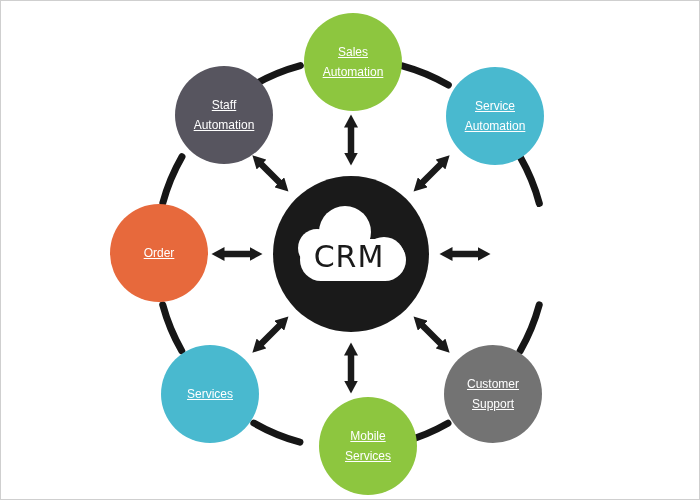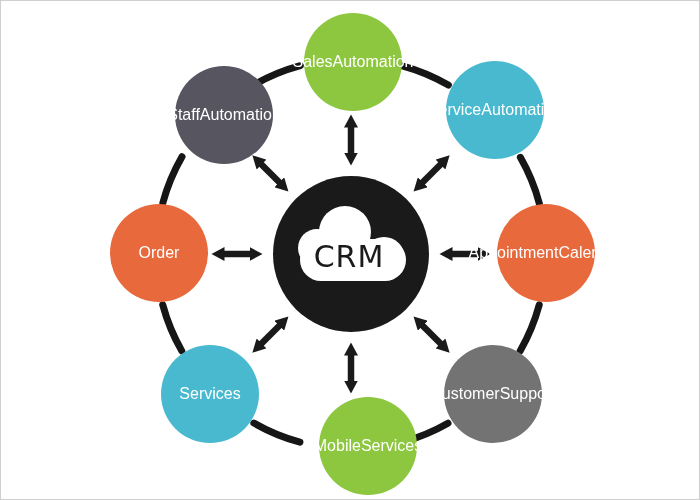--- a/index.html
+++ b/index.html
@@ -13,28 +13,29 @@
     overflow: hidden;
     font-family: "Liberation Sans", sans-serif;
   }
   .stage svg { position: absolute; left: 0; top: 0; }
   .node {
     position: absolute;
     width: 98px;
     height: 98px;
     border-radius: 50%;
     display: flex;
-    flex-direction: row;
+    flex-direction: column;
     align-items: center;
     justify-content: center;
     text-align: center;
     color: #ffffff;
-    font-size: 16px;
+    font-size: 12px;
     line-height: 20px;
     font-family: "Liberation Sans", sans-serif;
+    text-decoration: underline;
   }
   .node span { display: block; white-space: nowrap; }
   .hub-label-text {
     font-family: "DejaVu Sans", sans-serif;
     font-size: 30px;
     letter-spacing: 1px;
   }
 </style>
 </head>
 <body>
@@ -70,27 +71,23 @@
         <rect x="299" y="238" width="106" height="42" rx="21" fill="#ffffff"></rect>
       </g>
       <text x="348" y="266" text-anchor="middle" class="hub-label-text" fill="#1a1a1a">CRM</text>
     </g>
   </svg>
 
   <div class="node" style="left: 303px; top: 12px; background-color: rgb(141, 198, 63);">
     <span>Sales</span>
     <span>Automation</span>
   </div>
-  <div class="node" style="left: 445px; top: 60px; background-color: rgb(73, 185, 207);">
+  <div class="node" style="left: 445px; top: 66px; background-color: rgb(73, 185, 207);">
     <span>Service</span>
     <span>Automation</span>
-  </div>
-  <div class="node" style="left: 496px; top: 203px; background-color: rgb(231, 105, 60);">
-    <span>Appointment</span>
-    <span>Calendar</span>
   </div>
   <div class="node" style="left: 443px; top: 344px; background-color: #737373;">
     <span>Customer</span>
     <span>Support</span>
   </div>
   <div class="node" style="left: 318px; top: 396px; background-color: rgb(141, 198, 63);">
     <span>Mobile</span>
     <span>Services</span>
   </div>
   <div class="node" style="left: 160px; top: 344px; background-color: rgb(73, 185, 207);">

